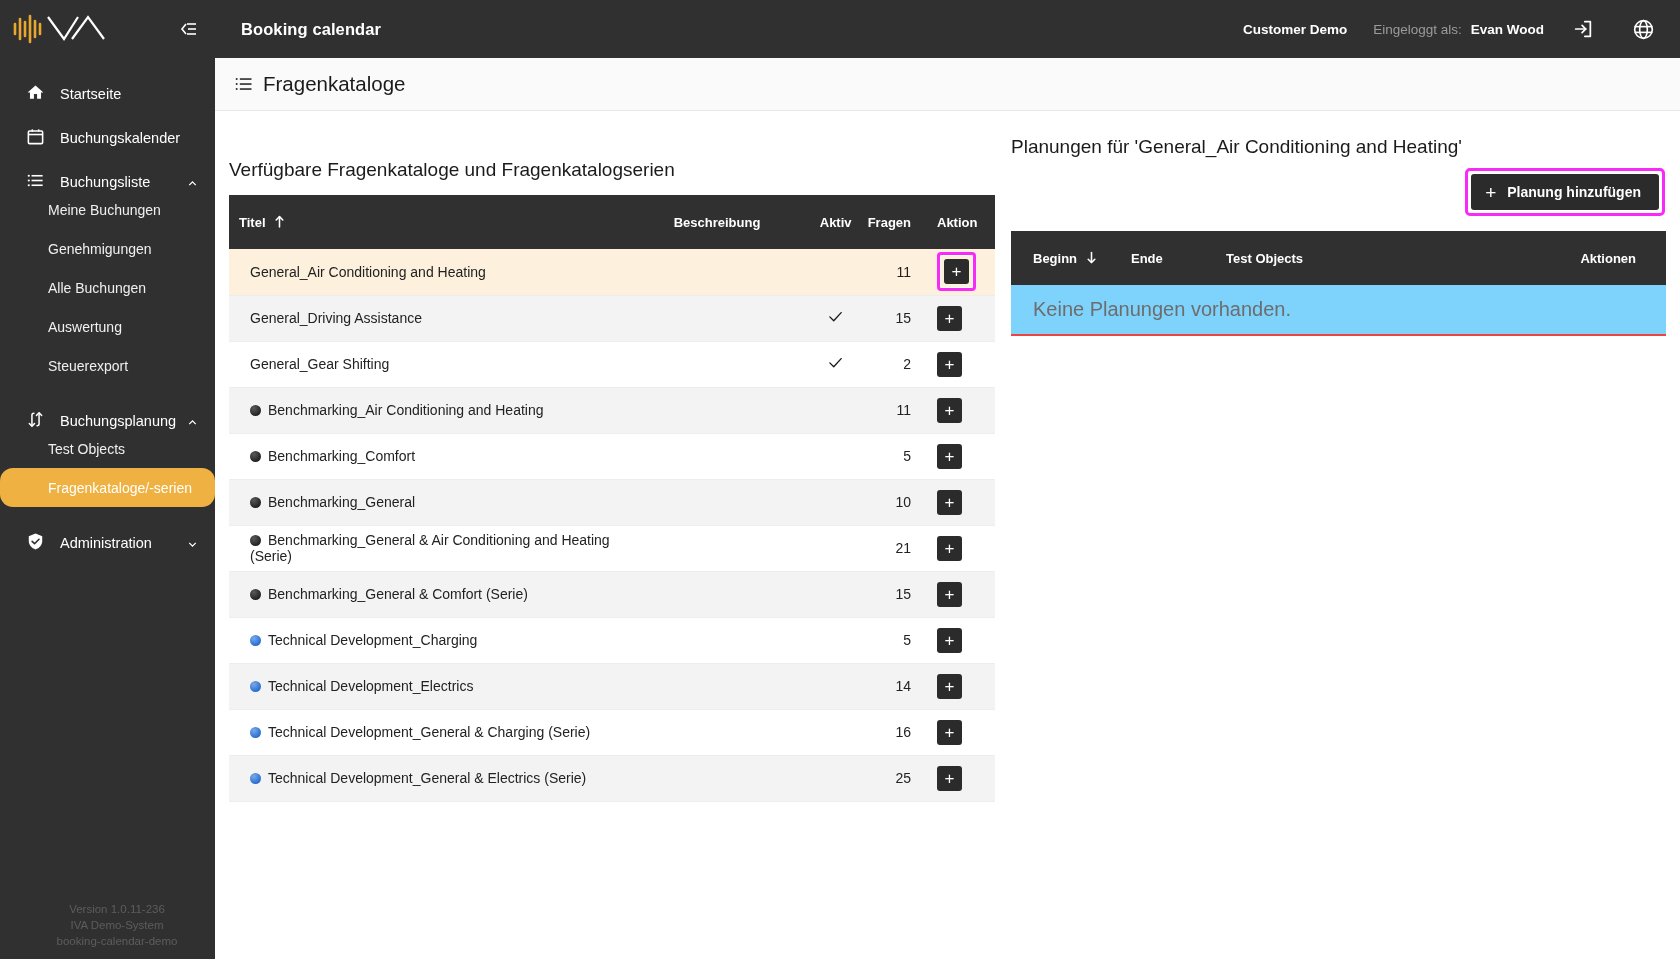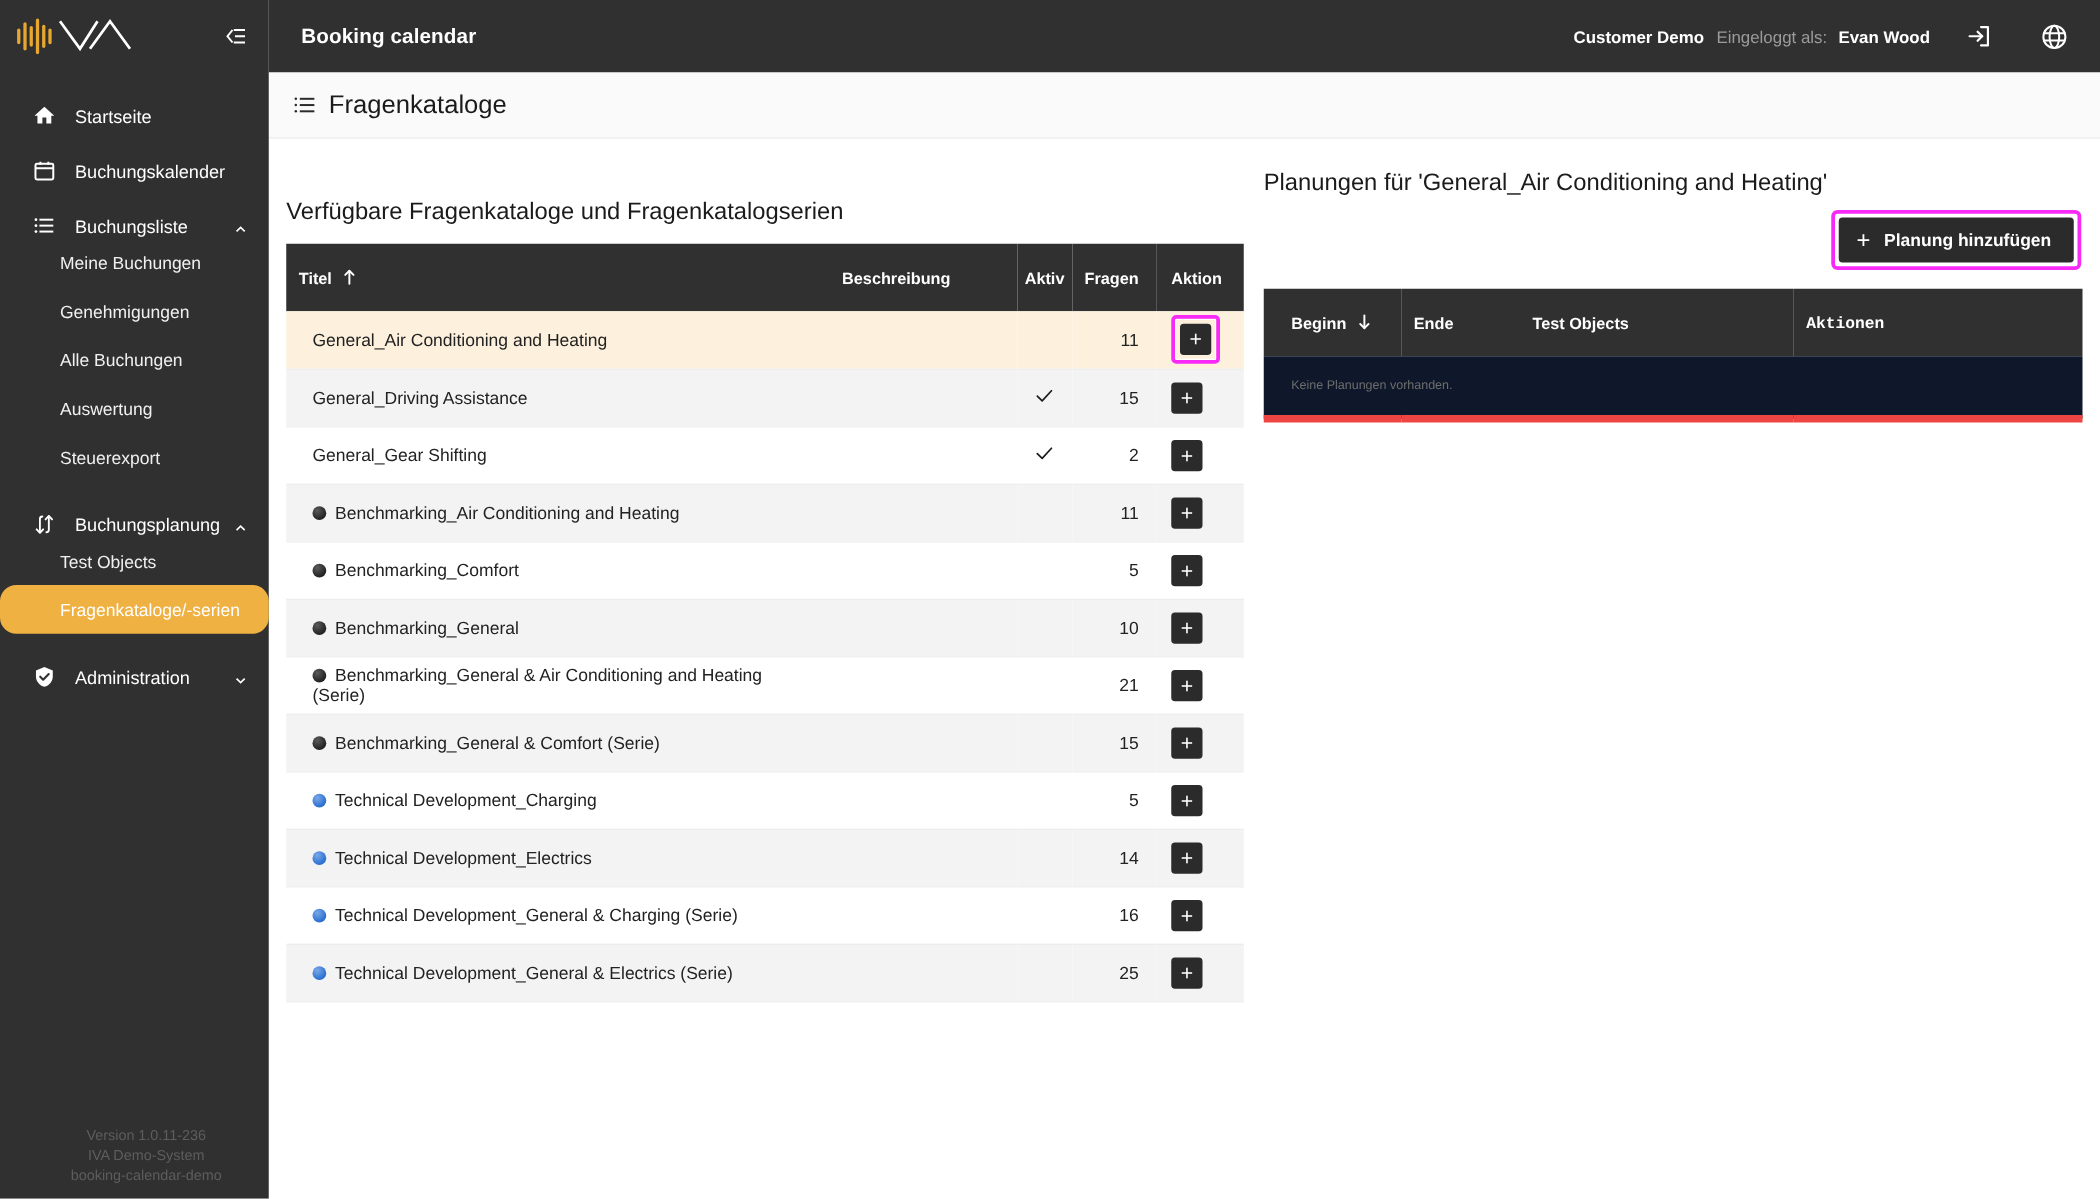--- a/index.html
+++ b/index.html
@@ -51,21 +51,21 @@
 
   
   #main { flex: 1 1 auto; display: flex; flex-direction: column; height: 959px; background:#fff;border-radius:18px; }
   #topbar {
     height: 58px; background: #303030; color: #ffffff;
     display: flex; align-items: center; padding: 0 22px 0 26px;
     flex: 0 0 58px;
   }
   #topbar .app-title { font-size: 16.5px; font-weight: bold; letter-spacing: .1px; }
   #topbar .spacer { flex: 1 1 auto; }
-  #topbar .cust { font-size: 13.5px; font-weight: bold; margin-right: 10px; }
+  #topbar .cust { font-size: 13.5px; font-weight: bold; margin-right: 26px; }
   #topbar .loggedlbl { font-size: 13.5px; color: #9b9b9b; margin-right: 9px; }
   #topbar .username { font-size: 13.5px; font-weight: bold; margin-right: 24px; }
   #topbar .tb-icon { width: 30px; height:30px; display:flex; align-items:center; justify-content:center; cursor:pointer; }
   #topbar .tb-icon.globe { margin-left: 30px; }
 
   #pagehead {
     height: 53px; background: #fafafa; border-bottom: 1px solid #e8e8e8;
     display: flex; align-items: center; padding-left: 14px; flex: 0 0 53px;
   }
   #pagehead .ph-icon { width: 30px; display:flex; align-items:center; justify-content:center; margin-right: 4px; }
@@ -130,24 +130,24 @@
     height: 36px; padding: 0 18px 0 14px; font-size: 14px; font-weight: bold;
     display: inline-flex; align-items: center; gap: 11px; cursor: pointer;
     font-family: "Liberation Sans", sans-serif; white-space: nowrap;
   }
   .addbtn .plus { font-size: 19px; font-weight: 300; line-height: 1; }
 
   .rtable { margin-top: 15px; }
   .rtable thead th.h-beginn { width: 110px; padding-left: 22px; }
   .rtable thead th.h-ende   { width: 95px; }
   .rtable thead th.h-to     { }
-  .rtable thead th.h-akt    { text-align: left; padding-right: 30px; white-space: nowrap; font-family: Liberation Mono, monospace; }
+  .rtable thead th.h-akt    { text-align: right; padding-right: 30px; white-space: nowrap; }
   .rtable tbody td {
-    height: 50px; font-size: 10px; color: #6d6d6d; padding-left: 22px;
-    background: #0f172a; border-bottom: 6px solid #ef4444;
+    height: 50px; font-size: 20px; color: #6d6d6d; padding-left: 22px;
+    background: #7dd3fc; border-bottom: 2px solid #ef4444;
   }
 
   svg { display: block; }
 </style>
 </head>
 <body>
 
 <div id="app">
 
   <aside id="sidebar">

